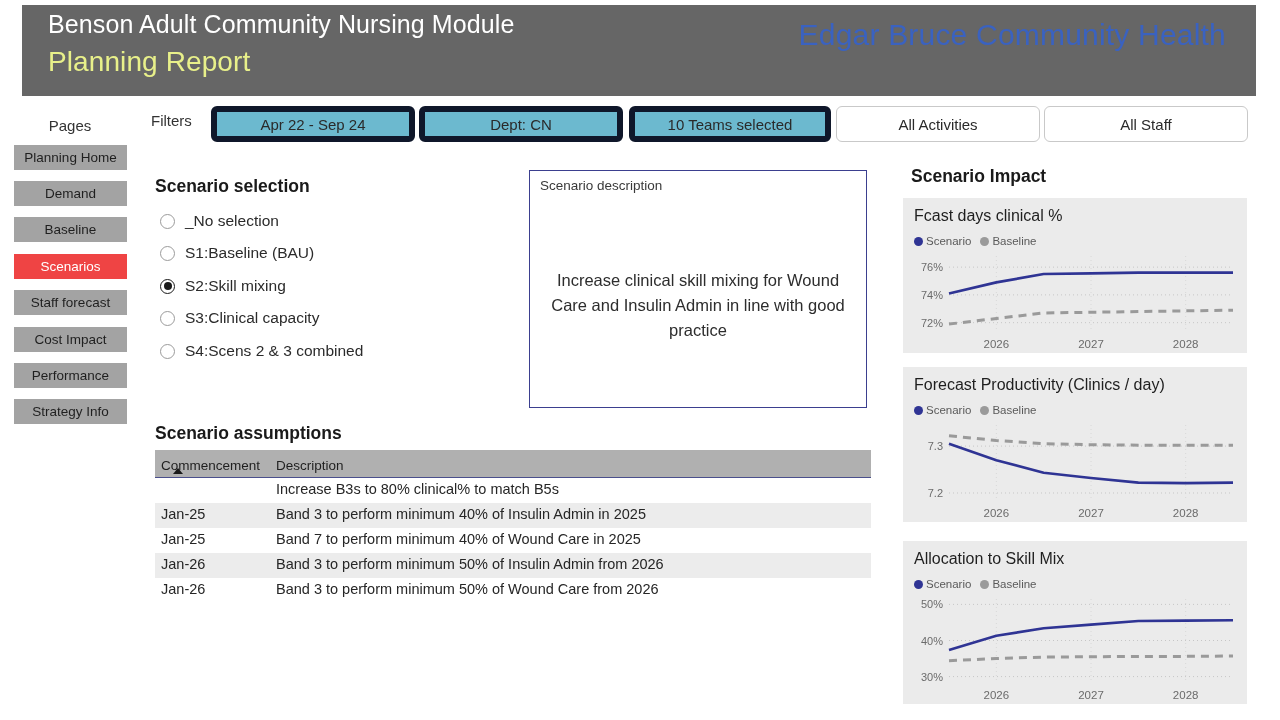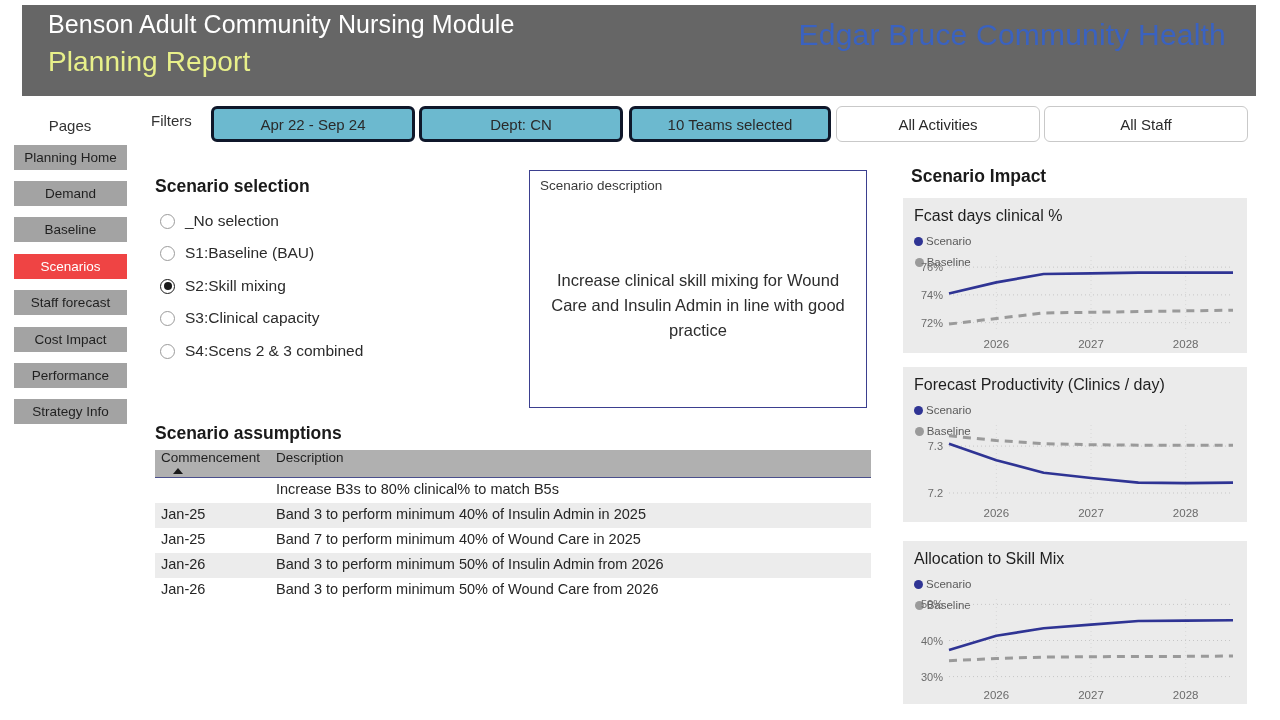--- a/index.html
+++ b/index.html
@@ -41,21 +41,21 @@
     font-size: 15px; color: #333; 
   }
   .filter-btn {
     position: absolute; top: 106px; height: 36px;
     border-radius: 6px;
     display: flex; align-items: center; justify-content: center;
     font-size: 15px; color: #2a2a2a;
     white-space: nowrap;
   }
   .filter-btn.on {
-    background: #6cb9cf; border: 3px solid #0f172a;
+    background: #6cb9cf; border: 6px solid #0f172a;
   }
   .filter-btn.off {
     background: #ffffff; border: 1px solid #c9c9c9;
   }
   #f0 { left: 211px;  width: 204px; }
   #f1 { left: 419px;  width: 204px; }
   #f2 { left: 629px;  width: 202px; }
   #f3 { left: 836px;  width: 204px; }
   #f4 { left: 1044px; width: 204px; }
 
@@ -114,21 +114,21 @@
   }
 
   
   .tbl { position: absolute; left: 155px; top: 450px; width: 716px; }
   .tbl-head {
     height: 28px; background: #b0b0b0;
     border-bottom: 1.6px solid #4a4f8c;
     position: relative;
   }
   .th {
-    position: absolute; top: 0; font-size: 13.5px; color: #1f1f1f;
+    position: absolute; top: 8px; font-size: 13.5px; color: #1f1f1f;
   }
   .th-commencement { left: 6px; }
   .th-description  { left: 121px; }
   .sort-caret {
     position: absolute; left: 18px; top: 18px;
     width: 0; height: 0;
     border-left: 5px solid transparent;
     border-right: 5px solid transparent;
     border-bottom: 6px solid #1a1a1a;
   }
@@ -149,21 +149,21 @@
   #chart1 { top: 367px; height: 155px; }
   #chart2 { top: 541px; height: 163px; }
 
   .chart-title {
     position: absolute; left: 11px; top: 9px;
     font-size: 16px; color: #1f1f1f; white-space: nowrap;
   }
   .chart-legend {
     position: absolute; left: 11px; top: 37px;
     display: flex; align-items: center; gap: 9px;
-    font-size: 11.5px; color: #5a5a5a; flex-direction: column;
+    font-size: 11.5px; color: #5a5a5a;
   }
   .legend-item { display: flex; align-items: center; gap: 3px; }
   .legend-dot { width: 9px; height: 9px; border-radius: 50%; }
   .plot { position: absolute; left: 0; top: 52px; right: 0; bottom: 0; }
   .plot svg { display: block; width: 100%; height: 100%; }
 </style>
 </head>
 <body>
 
 <div id="page">

